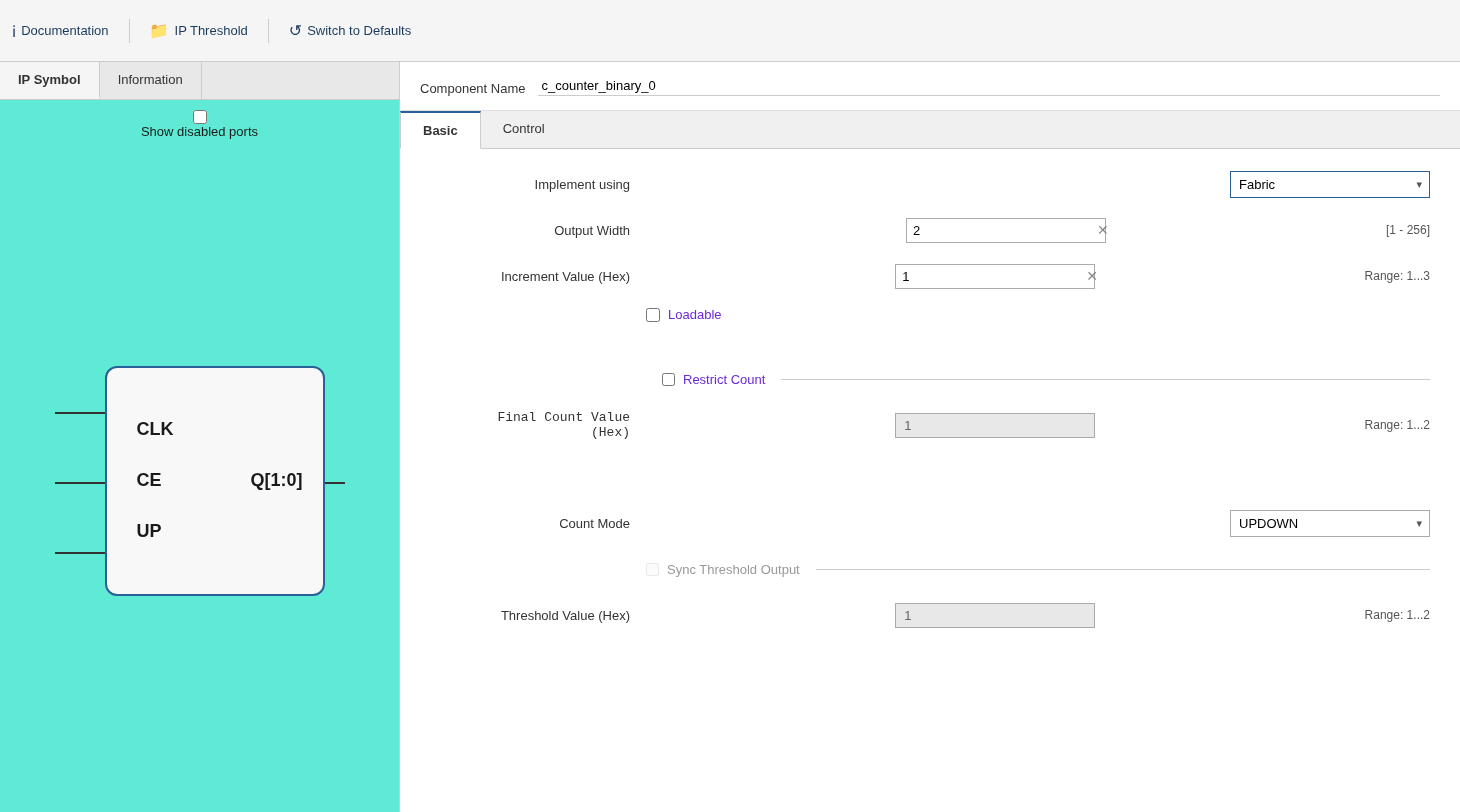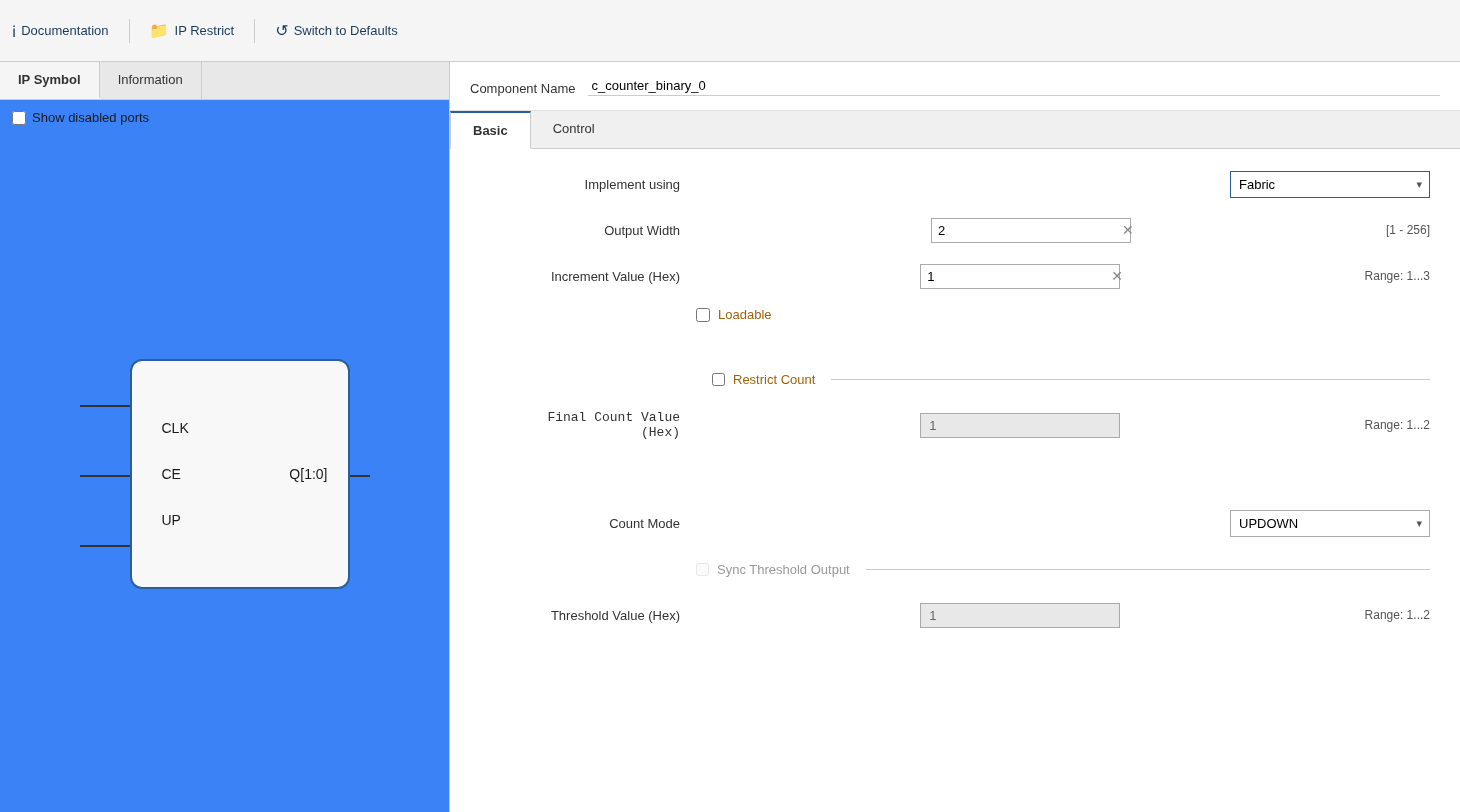--- a/index.html
+++ b/index.html
@@ -34,22 +34,22 @@
     }
 
     
     .main-layout {
       display: flex;
       height: calc(812px - 62px);
     }
 
     
     .left-panel {
-      width: 450px;
-      background: #3b82f6;
+      width: 400px;
+      background: #5eead4;
       border-right: 1px solid #ccc;
       display: flex;
       flex-direction: column;
     }
 
     
     .tabs {
       display: flex;
       background: #e8e8e8;
       border-bottom: 1px solid #ccc;
@@ -65,23 +65,23 @@
     .tab.active {
       background: #f5f5f5;
       font-weight: bold;
       border-bottom: 2px solid #f5f5f5;
     }
 
     
     .checkbox-row {
       display: flex;
       align-items: center;
-      gap: 6px;
       padding: 10px 12px;
       font-size: 13px;
+      flex-direction: column;
     }
     .checkbox-row input[type="checkbox"] {
       width: 14px;
       height: 14px;
     }
 
     
     .symbol-area {
       flex: 1;
       display: flex;
@@ -102,22 +102,22 @@
       border: 2px solid #2a6099;
       border-radius: 12px;
       background: #f8f8f8;
       display: flex;
       flex-direction: column;
       justify-content: center;
       padding: 20px 20px 20px 30px;
       gap: 30px;
     }
     .port-label {
-      font-size: 14px;
-      font-weight: normal;
+      font-size: 18px;
+      font-weight: bold;
       color: #1a1a1a;
     }
     .port-label.right {
       text-align: right;
     }
     
     .wire-left-clk {
       position: absolute;
       left: 0;
       top: 46px;
@@ -310,21 +310,21 @@
       align-items: center;
       gap: 8px;
       margin-left: 216px;
     }
     .form-checkbox-row input[type="checkbox"] {
       width: 14px;
       height: 14px;
     }
     .form-checkbox-label {
       font-size: 13px;
-      color: #a16207;
+      color: #6d28d9;
     }
 
     .separator-line {
       flex: 1;
       height: 1px;
       background: #ccc;
       margin-left: 8px;
     }
 
     .section-gap {
@@ -335,21 +335,21 @@
 <body>
 
 <div class="toolbar">
   <div class="toolbar-item">
     <span class="icon">ℹ</span>
     <span>Documentation</span>
   </div>
   <div class="toolbar-divider"></div>
   <div class="toolbar-item">
     <span class="icon">📁</span>
-    <span>IP Restrict</span>
+    <span>IP Threshold</span>
   </div>
   <div class="toolbar-divider"></div>
   <div class="toolbar-item">
     <span class="icon">↺</span>
     <span>Switch to Defaults</span>
   </div>
 </div>
 
 <div class="main-layout">
 

